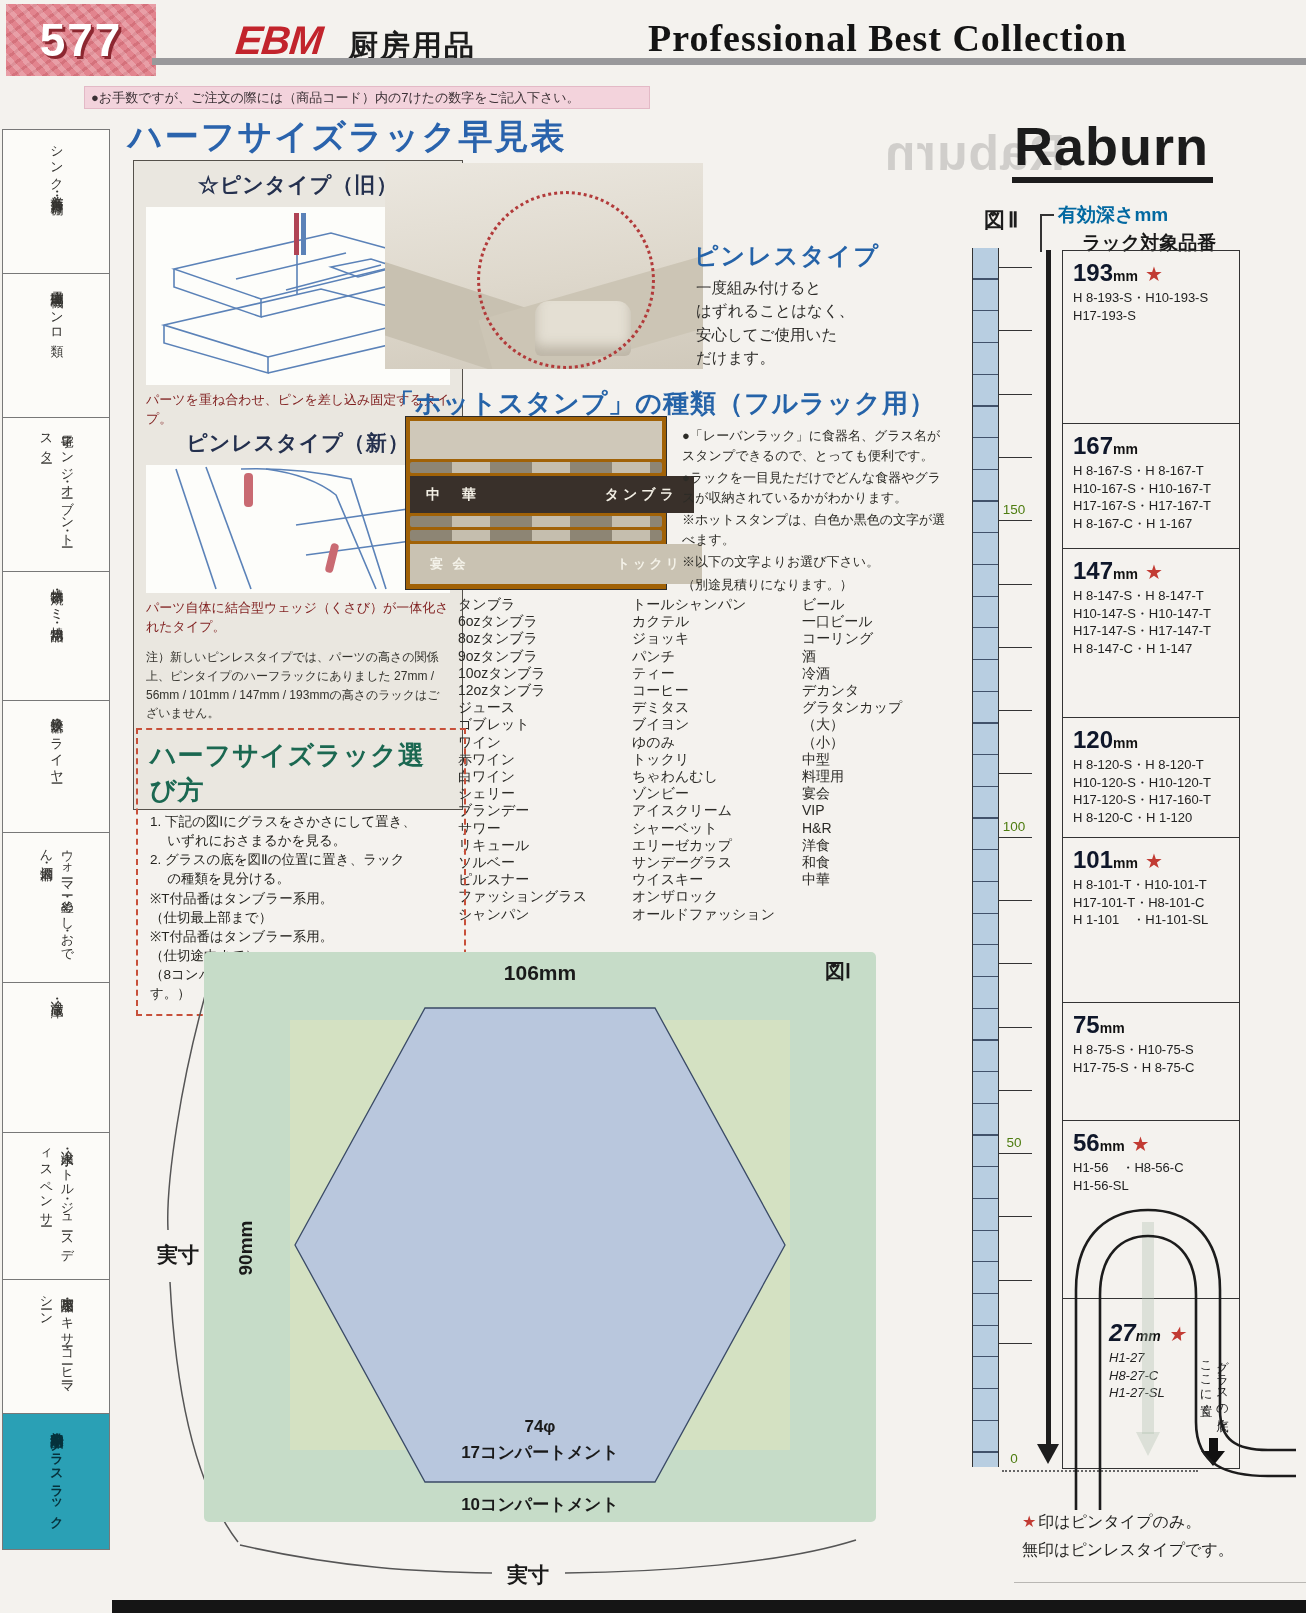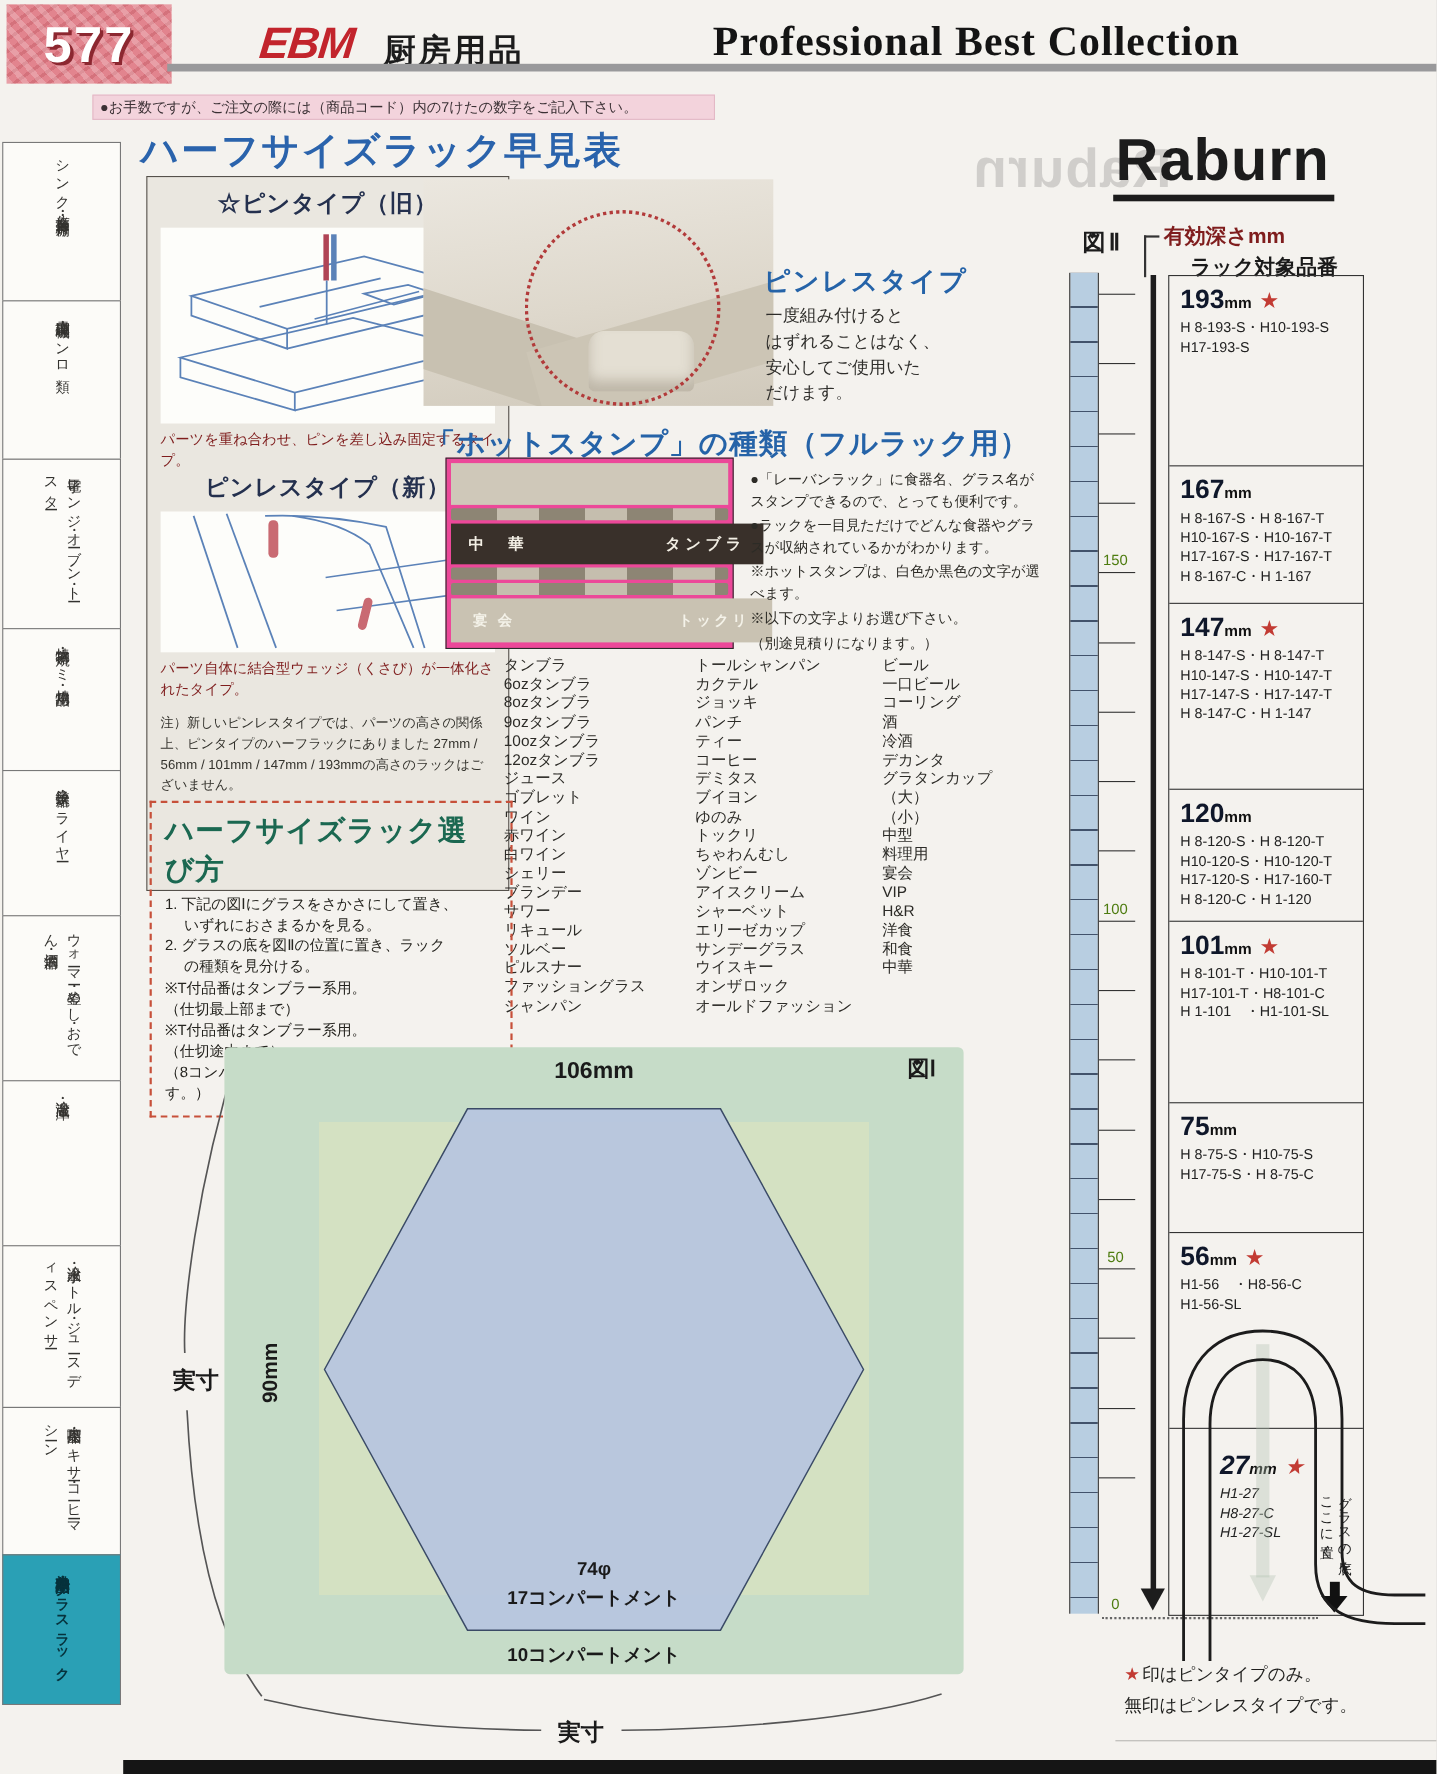--- a/index.html
+++ b/index.html
@@ -50,21 +50,21 @@
   #photo-pinless{left:385px;top:163px;width:318px;height:206px;overflow:hidden;
     background:linear-gradient(172deg,#ebe7df 0%,#ded8cc 55%,#d0c9bb 100%);}
   .photo-band1{position:absolute;left:-30px;top:130px;width:240px;height:70px;background:#c8c1b1;
     transform:rotate(18deg);}
   .photo-band2{position:absolute;right:-40px;top:120px;width:260px;height:70px;background:#ccc5b5;
     transform:rotate(-16deg);}
   .photo-clip{position:absolute;left:150px;top:138px;width:96px;height:55px;background:#e4dfd3;
     border-radius:14px 14px 6px 6px;box-shadow:inset 0 -10px 12px rgba(120,110,90,.35);}
   #dotted-circle{position:absolute;left:92px;top:28px;width:172px;height:172px;border:3.5px dotted #b23a3a;
     border-radius:50%;}
-  #photo-hotstamp{left:405px;top:416px;width:262px;height:174px;border:1.5px solid #2c2c2c;background:#ec4899;
+  #photo-hotstamp{left:405px;top:416px;width:262px;height:174px;border:1.5px solid #2c2c2c;background:#a16207;
     box-sizing:border-box;padding:4px;display:flex;flex-direction:column;gap:3px;}
   .hs-row{width:100%;}
   .hs-beige{background:#cfc8b9;}
   .hs-slots{background:repeating-linear-gradient(90deg,#8d8574 0 42px,#c5beae 42px 80px);border-radius:2px;}
   .hs-dark{background:#39302a;color:#f3efe5;display:flex;justify-content:space-between;align-items:center;
     padding:0 16px;font-size:14px;letter-spacing:4px;font-weight:bold;}
   .hs-bottom{background:#c9c2b2;color:rgba(252,250,242,.85);display:flex;justify-content:space-between;
     align-items:center;padding:0 20px;font-size:13px;letter-spacing:3px;font-weight:bold;}
 
   #hotstamp-bullets{left:682px;top:426px;width:266px;font-size:13px;line-height:1.5;color:#2c2b26;}
@@ -85,21 +85,21 @@
   
   #fig1-svg{left:140px;top:930px;}
 
   
   #raburn-logo{left:1012px;top:118px;font-size:54px;font-weight:900;color:#1c1c1c;letter-spacing:1px;
     border-bottom:6px solid #1c1c1c;line-height:1.05;padding:0 4px 2px 2px;}
   #raburn-mirror{left:884px;top:124px;font-size:50px;font-weight:900;color:#1c1c1c;opacity:.16;
     transform:scaleX(-1);letter-spacing:1px;}
   #fig2-label{left:984px;top:206px;font-size:21px;font-weight:bold;color:#1c1c1c;letter-spacing:3px;}
   #depth-bracket{left:1040px;top:214px;width:12px;height:36px;border-left:2px solid #333;border-top:2px solid #333;}
-  #depth-heading{left:1058px;top:202px;font-size:19px;font-weight:bold;color:#7f1d1d;}
+  #depth-heading{left:1058px;top:202px;font-size:19px;font-weight:bold;color:#0369a1;}
   #rack-heading{left:1082px;top:230px;font-size:19px;font-weight:bold;color:#1a1a1a;}
 
   #ruler{left:972px;top:248px;width:27px;height:1219px;background:
     repeating-linear-gradient(to bottom,#b8cee1 0px,#b8cee1 30.5px,#41526b 30.5px,#41526b 31.7px);
     border-left:1.5px solid #333;border-right:1.5px solid #333;box-sizing:border-box;}
   .tick{position:absolute;left:999px;width:33px;height:0;border-top:1.5px solid #333;}
   .scale-label{position:absolute;left:988px;width:52px;text-align:center;font-size:13.5px;color:#4d7c0f;}
 
   #big-line{left:1046px;top:250px;width:5px;height:1196px;background:#1d1d1d;}
   #big-arrowhead{left:1037px;top:1444px;width:0;height:0;border-left:11px solid transparent;

